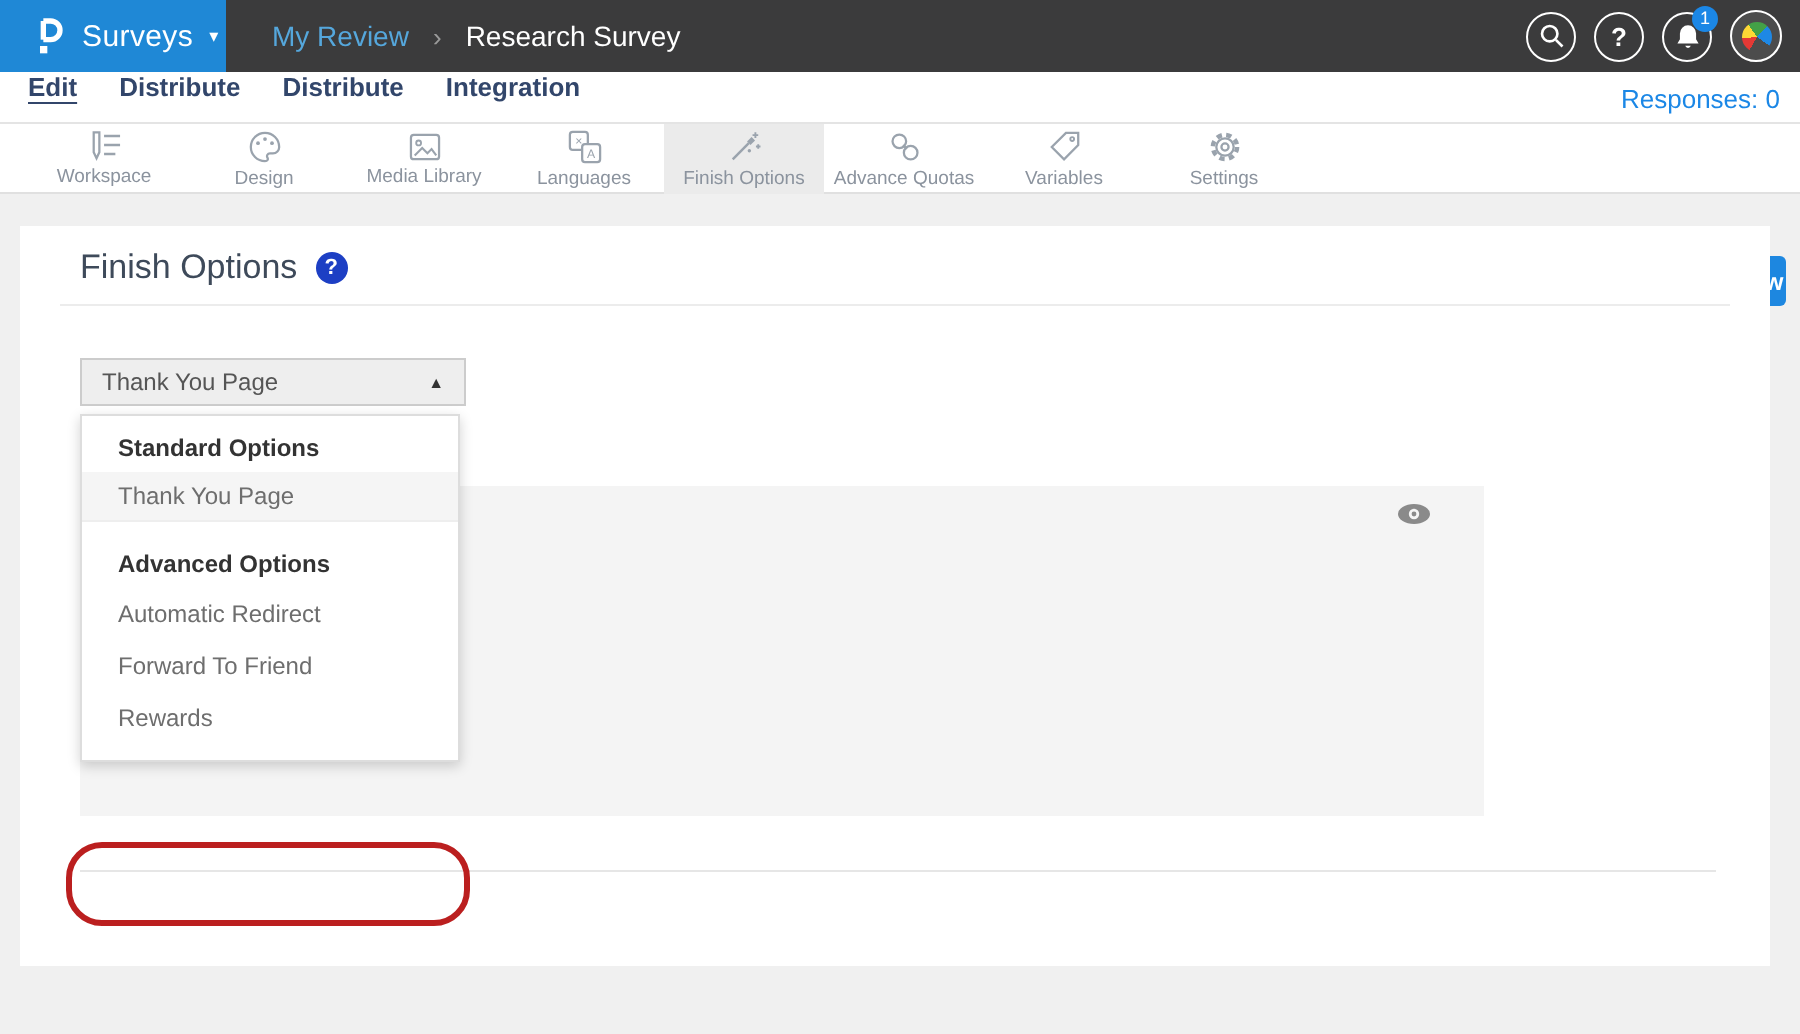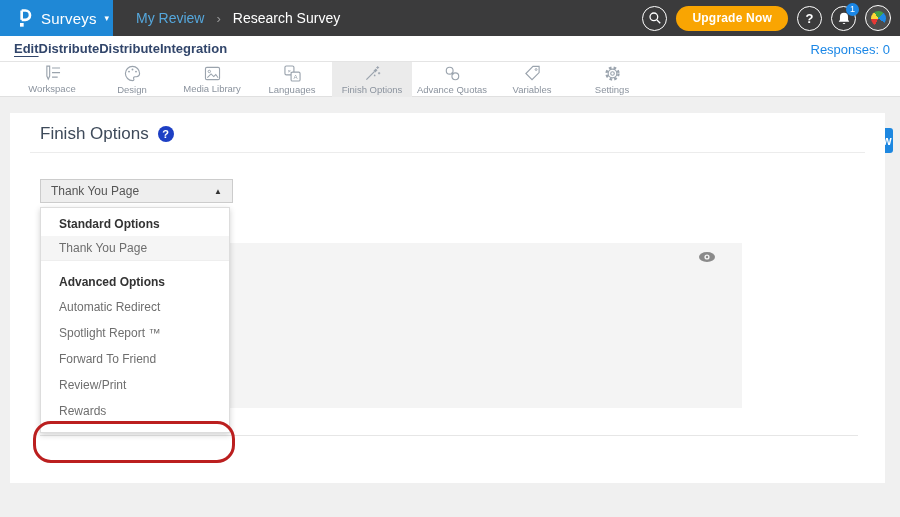--- a/index.html
+++ b/index.html
@@ -24,21 +24,21 @@
   .topbar-right { margin-left:auto; display:flex; align-items:center; gap:9px; padding-right:9px; }
   .circle-btn { width:25px; height:25px; border:1.5px solid #fff; border-radius:50%; display:flex; align-items:center; justify-content:center; color:#fff; font-size:13px; font-weight:bold; cursor:pointer; }
   .upgrade-btn { height:25px; border-radius:13px; background:#f9a502; color:#fff; font-size:12px; font-weight:bold; display:flex; align-items:center; padding:0 16px; cursor:pointer; letter-spacing:.2px; }
   .bell-wrap { position:relative; width:25px; height:25px; border:1.5px solid #fff; border-radius:50%; display:flex; align-items:center; justify-content:center; cursor:pointer; }
   .badge { position:absolute; top:-4px; right:-4px; width:13px; height:13px; background:#1b87e6; border-radius:50%; color:#fff; font-size:9px; display:flex; align-items:center; justify-content:center; }
   .avatar { width:26px; height:26px; border:1.5px solid #fff; border-radius:50%; background:#4c4c4c; display:flex; align-items:center; justify-content:center; cursor:pointer; overflow:hidden; }
   .avatar-gauge { width:15px; height:15px; border-radius:50%;
     background:conic-gradient(from 210deg, #e53935 0 55deg, #fdd835 55deg 115deg, #43a047 115deg 195deg, #1e88e5 195deg 275deg, #4c4c4c 275deg 360deg); }
 
   
-  .navrow { position:absolute; left:0; top:36px; width:900px; height:26px; background:#fff; border-bottom:1px solid #e4e4e4; display:flex; align-items:center; padding-left:14px; }
+  .navrow { position:absolute; left:0; top:36px; width:900px; height:26px; background:#fff; border-bottom:1px solid #e4e4e4; display:flex; padding-left:14px; gap:21px; }
   .nav-item { font-size:13px; font-weight:bold; color:#32466b; cursor:pointer; }
   .nav-item.active { text-decoration:underline; text-underline-offset:3px; }
   .responses { position:absolute; right:10px; top:0; height:26px; display:flex; align-items:center; font-size:13px; color:#1b87e6; }
 
   
   .toolbar { position:absolute; left:0; top:62px; width:900px; height:35px; background:#fff; border-bottom:1px solid #e0e0e0; }
   .tool-item { position:absolute; top:0; width:80px; height:35px; display:flex; flex-direction:column; align-items:center; justify-content:center; gap:2px; cursor:pointer; }
   .tool-item.active { background:#ebebeb; }
   .tool-label { font-size:9.5px; color:#8b939e; white-space:nowrap; }
   .tool-icon { color:#9aa3ad; }
@@ -93,21 +93,20 @@
   </div>
   <div class="topbar-right">
     <div class="circle-btn">
       <span>
         <svg width="14" height="14" viewBox="0 0 16 16">
           <circle cx="6.7" cy="6.7" r="4.4" fill="none" stroke="#fff" stroke-width="1.5"></circle>
           <path d="M10.2 10.2 L14 14" stroke="#fff" stroke-width="1.5"></path>
         </svg>
       </span>
     </div>
-    <div class="upgrade-btn">Upgrade Now</div>
     <div class="circle-btn">
       <span>?</span>
     </div>
     <div class="bell-wrap">
       <span>
         <svg width="14" height="15" viewBox="0 0 18 19">
           <path d="M9 2a5.2 5.2 0 0 1 5.2 5.2 V11 l1.6 2.6 H2.2 L3.8 11 V7.2 A5.2 5.2 0 0 1 9 2z" fill="#fff"></path>
           <path d="M7.2 15.2a1.9 1.9 0 0 0 3.6 0z" fill="#fff"></path>
         </svg>
       </span>
@@ -264,20 +263,18 @@
     <span>Thank You Page</span>
     <span class="select-caret">▲</span>
   </div>
 
   <div class="menu">
     <div class="menu-header">Standard Options</div>
     <div class="menu-item selected">Thank You Page</div>
     <div class="menu-divider"></div>
     <div class="menu-header">Advanced Options</div>
     <div class="menu-item">Automatic Redirect</div>
-    <div class="menu-item">Spotlight Report ™</div>
     <div class="menu-item">Forward To Friend</div>
-    <div class="menu-item">Review/Print</div>
     <div class="menu-item">Rewards</div>
   </div>
 
   <div class="red-annotation"></div>
 </div>
 
 </body></html>

